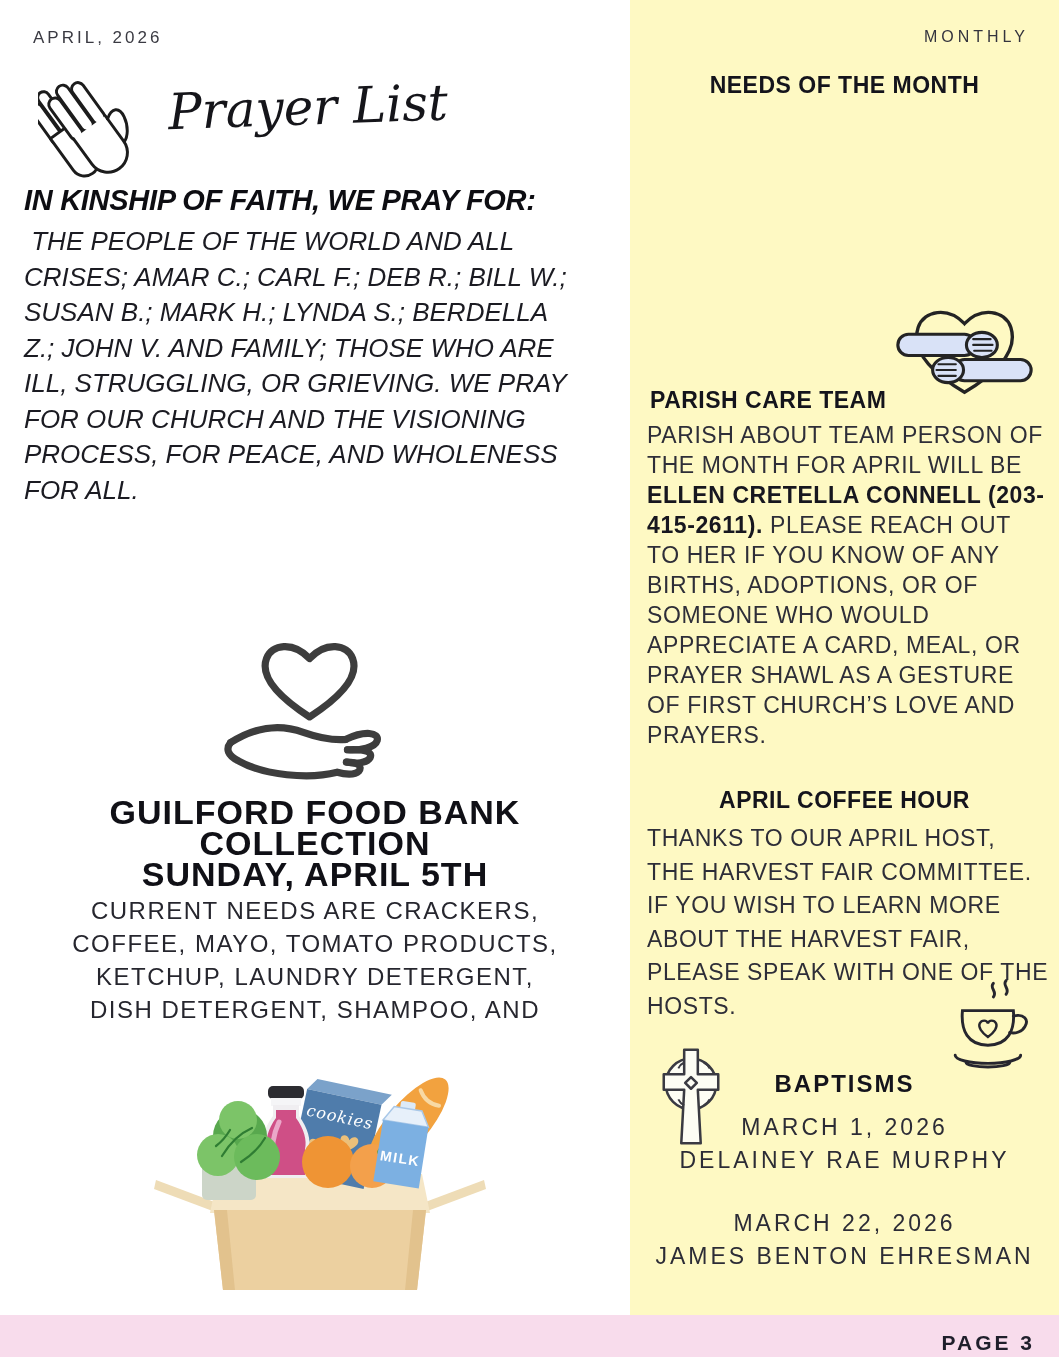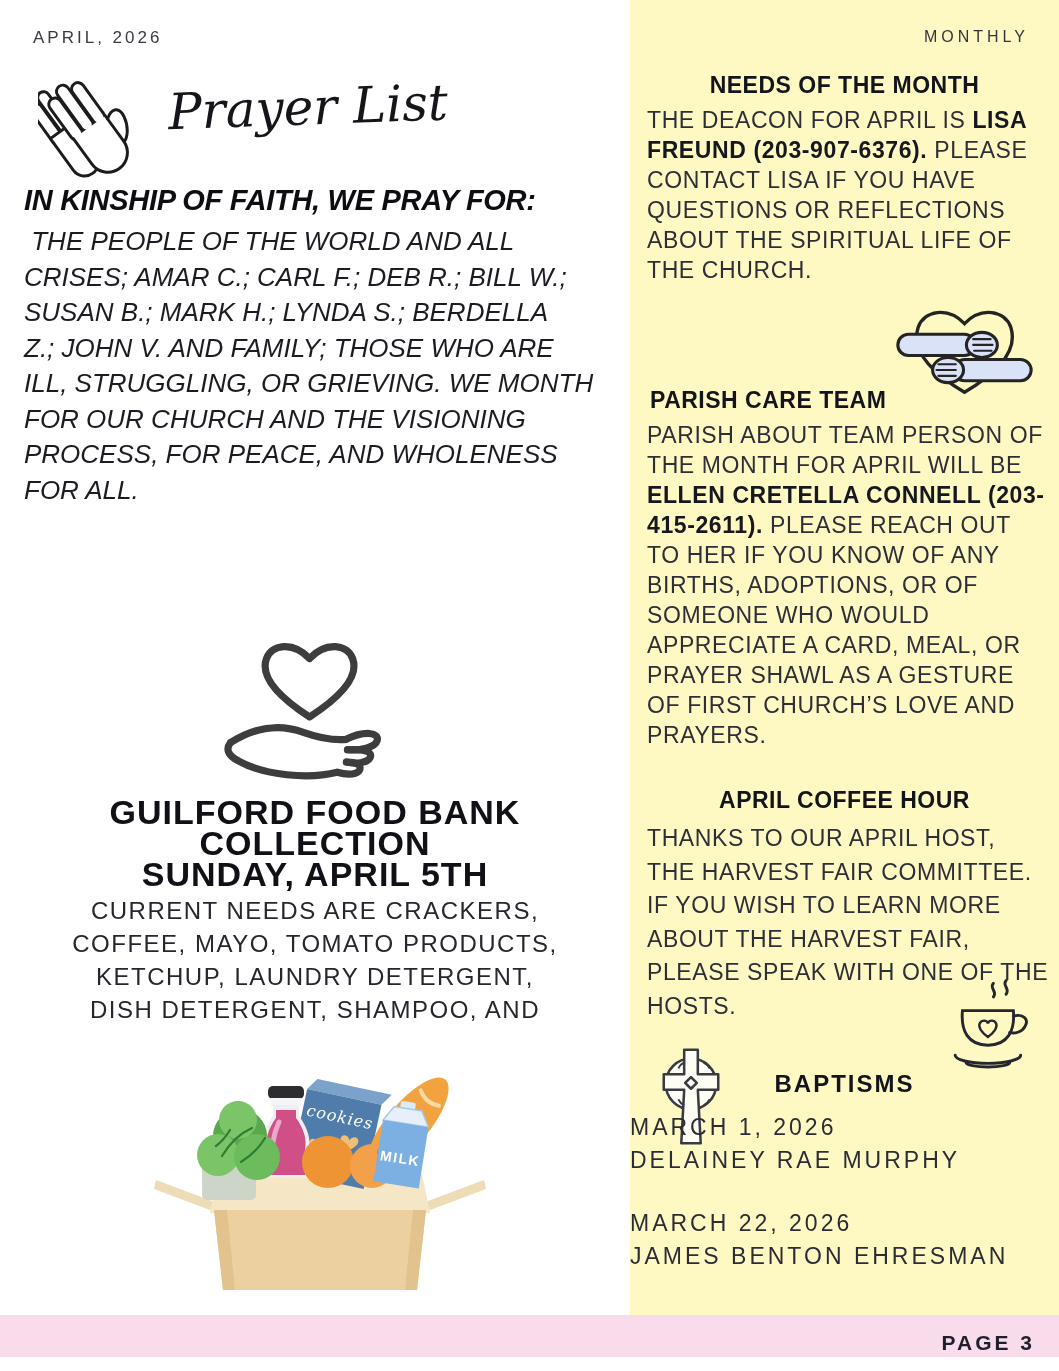--- a/index.html
+++ b/index.html
@@ -36,21 +36,21 @@
     letter-spacing:0.5px;color:#14141c;}
   .h-left{left:20px;font-size:23px;font-weight:700;letter-spacing:0.5px;color:#14141c;}
   .col-para{left:17px;width:400px;font-size:23px;line-height:30px;
     letter-spacing:0.6px;color:#2e2e38;}
   .col-para b{color:#17171f;}
   .coffee-para{line-height:33.5px;width:402px;}
   .hug-icon{right:22px;top:286px;}
   .cup-icon{right:22px;top:976px;}
   .cross-icon{left:22px;top:1044px;}
   .bap-heading{top:1070px;font-size:24px;letter-spacing:2px;}
-  .bap-line{width:429px;left:0;text-align:left;font-size:23px;
+  .bap-line{width:429px;left:0;text-align:center;font-size:23px;
     letter-spacing:3px;color:#2c2c36;}
   
   .footer{position:absolute;left:0;top:1315px;width:1059px;height:42px;background:#f8dcec;}
   .page-number{position:absolute;right:24px;top:0;height:56px;line-height:56px;
     font-size:21px;font-weight:700;letter-spacing:3px;color:#1f1f2b;}
   svg{display:block;}
 </style>
 </head>
 <body>
 
@@ -75,21 +75,21 @@
 
   <div class="abs script-title">Prayer List</div>
 
   <div class="abs kinship-heading">IN KINSHIP OF FAITH, WE PRAY FOR:</div>
 
   <div class="abs prayer-body">
     <div class="prayer-line"> THE PEOPLE OF THE WORLD AND ALL</div>
     <div class="prayer-line">CRISES; AMAR C.; CARL F.; DEB R.; BILL W.;</div>
     <div class="prayer-line">SUSAN B.; MARK H.; LYNDA S.; BERDELLA</div>
     <div class="prayer-line">Z.; JOHN V. AND FAMILY; THOSE WHO ARE</div>
-    <div class="prayer-line">ILL, STRUGGLING, OR GRIEVING. WE MONTH</div>
+    <div class="prayer-line">ILL, STRUGGLING, OR GRIEVING. WE PRAY</div>
     <div class="prayer-line">FOR OUR CHURCH AND THE VISIONING</div>
     <div class="prayer-line">PROCESS, FOR PEACE, AND WHOLENESS</div>
     <div class="prayer-line">FOR ALL.</div>
   </div>
 
   <div class="abs heart-hand">
     <svg viewBox="0 0 200 200" width="205" height="205">
       <g fill="none" stroke="#3d3d3d" stroke-width="7" stroke-linecap="round" stroke-linejoin="round">
         <path d="M102,118 C68,96 54,77 60,61 C65,47 86,44 102,61 C118,44 139,47 144,61 C150,77 136,96 102,118 Z"></path>
         <path d="M25,143 C50,127 74,125 96,133 C110,138 123,141 137,140"></path>
@@ -166,21 +166,20 @@
       <polygon points="74,152 286,152 277,232 83,232" fill="#ecd0a0"></polygon>
       <polygon points="74,152 83,232 95,232 87,152" fill="#e2c28d"></polygon>
       <polygon points="286,152 277,232 265,232 273,152" fill="#e2c28d"></polygon>
     </svg>
   </div>
 
   <div class="right-col">
     <div class="abs monthly">MONTHLY</div>
 
     <div class="abs h-center" style="top:72px;">NEEDS OF THE MONTH</div>
-    <div class="abs col-para" style="top:105px;"><span>THE DEACON FOR APRIL IS </span><b>LISA FREUND (203-907-6376).</b><span> PLEASE CONTACT LISA IF YOU HAVE QUESTIONS OR REFLECTIONS ABOUT THE SPIRITUAL LIFE OF THE CHURCH.</span></div>
 
     <div class="abs hug-icon">
       <svg viewBox="0 0 150 118" width="145" height="114">
         <path d="M75,110 C38,88 20,65 27,43 C33,25 58,21 75,39 C92,21 117,25 123,43 C130,65 112,88 75,110 Z" fill="none" stroke="#242424" stroke-width="3.5"></path>
         <rect x="6" y="50" width="80" height="22" rx="11" fill="#d9e2f7" stroke="#242424" stroke-width="3.2"></rect>
         <ellipse cx="93" cy="61" rx="16" ry="13" fill="#d9e2f7" stroke="#242424" stroke-width="3.2"></ellipse>
         <path d="M84,55 h18 M84,61 h20 M85,67 h18" stroke="#242424" stroke-width="2.2" stroke-linecap="round"></path>
         <rect x="64" y="76" width="80" height="22" rx="11" fill="#d9e2f7" stroke="#242424" stroke-width="3.2"></rect>
         <ellipse cx="58" cy="87" rx="16" ry="13" fill="#d9e2f7" stroke="#242424" stroke-width="3.2"></ellipse>
         <path d="M48,81 h18 M46,87 h20 M48,93 h18" stroke="#242424" stroke-width="2.2" stroke-linecap="round"></path>

